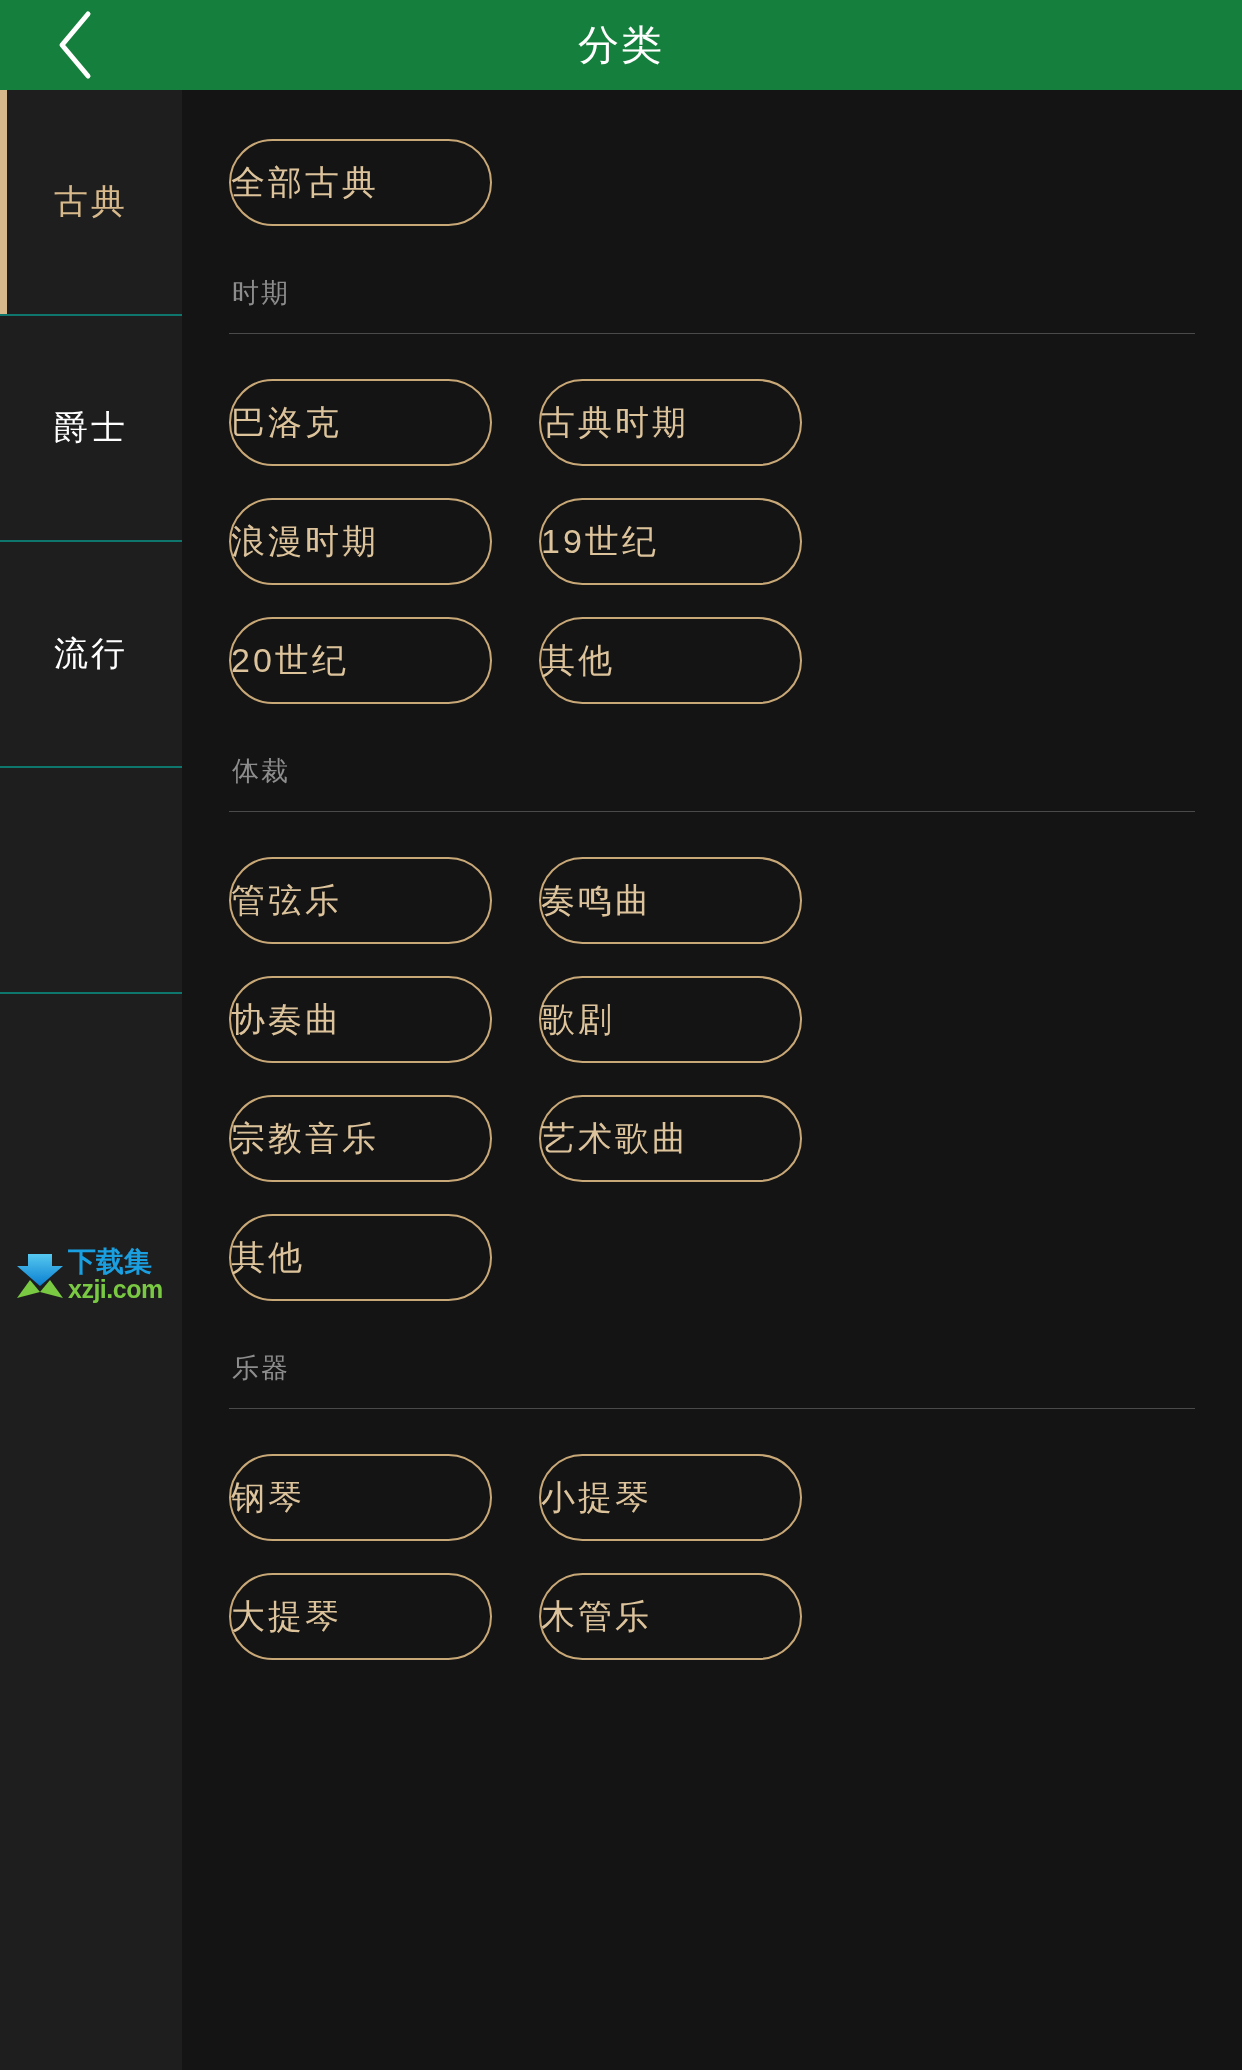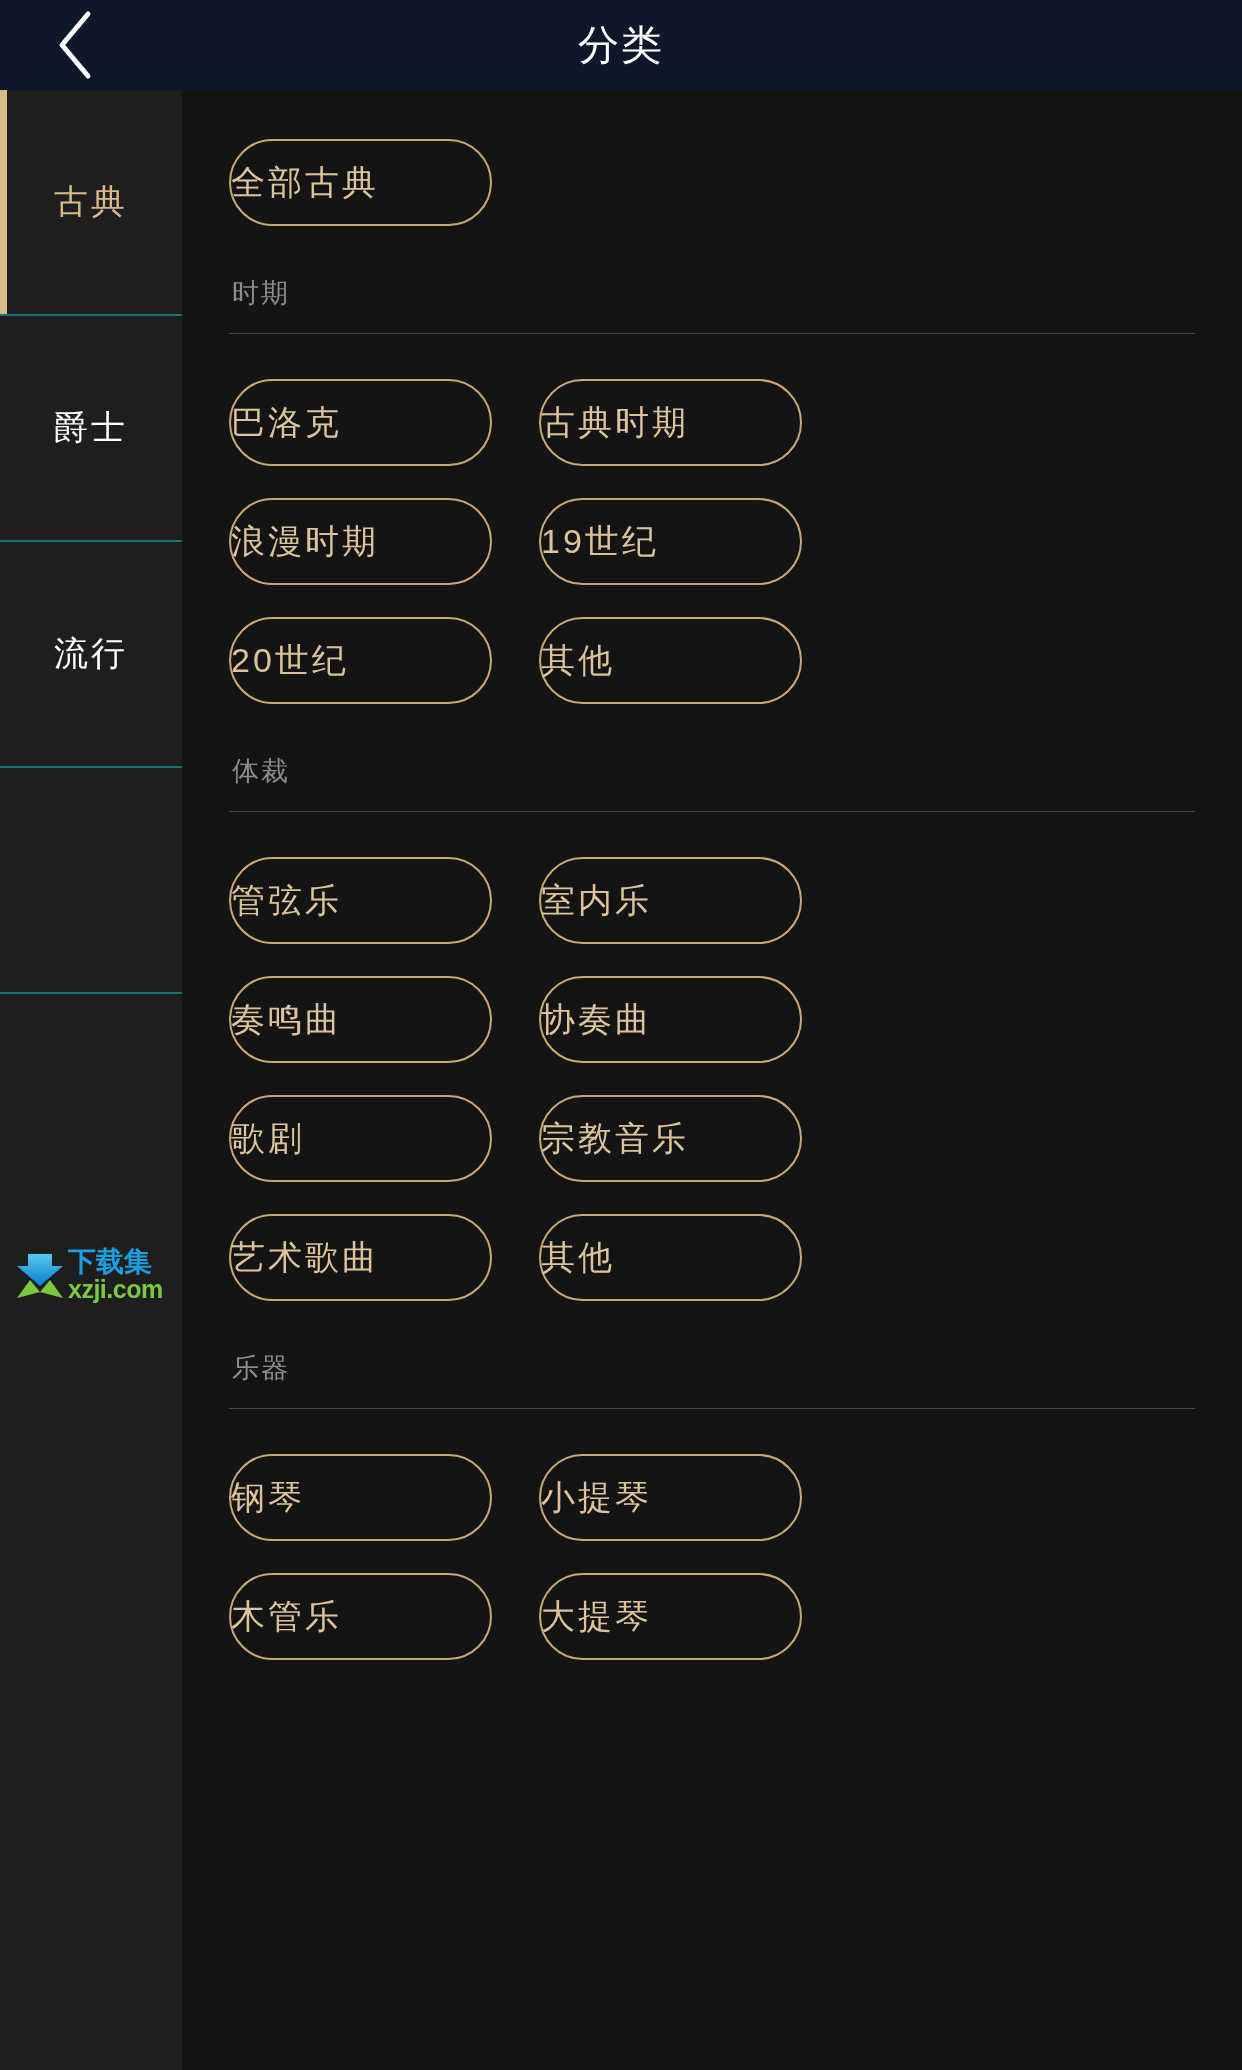--- a/index.html
+++ b/index.html
@@ -12,21 +12,21 @@
   #app {
     position:relative;
     width:1242px; height:2070px;
     background:#0c0c0c;
   }
 
   
   .header {
     position:absolute; top:0; left:0;
     width:1242px; height:90px;
-    background:#0f172a;
+    background:#15803d;
     display:flex; align-items:center;
     z-index:5;
   }
   .back-btn {
     position:absolute; left:30px; top:0;
     width:90px; height:90px;
     display:flex; align-items:center; justify-content:center;
     cursor:pointer;
   }
   .back-btn svg { display:block; }
@@ -241,23 +241,20 @@
         </div>
       </div>
 
       <div class="section-label">体裁</div>
       <div class="divider"></div>
       <div class="grid">
         <div class="pill wide">
           <span>管弦乐</span>
         </div>
         <div class="pill wide">
-          <span>室内乐</span>
-        </div>
-        <div class="pill wide">
           <span>奏鸣曲</span>
         </div>
         <div class="pill wide">
           <span>协奏曲</span>
         </div>
         <div class="pill wide">
           <span>歌剧</span>
         </div>
         <div class="pill wide">
           <span>宗教音乐</span>
@@ -273,22 +270,22 @@
       <div class="section-label">乐器</div>
       <div class="divider"></div>
       <div class="grid">
         <div class="pill wide">
           <span>钢琴</span>
         </div>
         <div class="pill wide">
           <span>小提琴</span>
         </div>
         <div class="pill wide">
+          <span>大提琴</span>
+        </div>
+        <div class="pill wide">
           <span>木管乐</span>
-        </div>
-        <div class="pill wide">
-          <span>大提琴</span>
         </div>
       </div>
 
     </div>
   </div>
 </div>
 
 </body></html>

